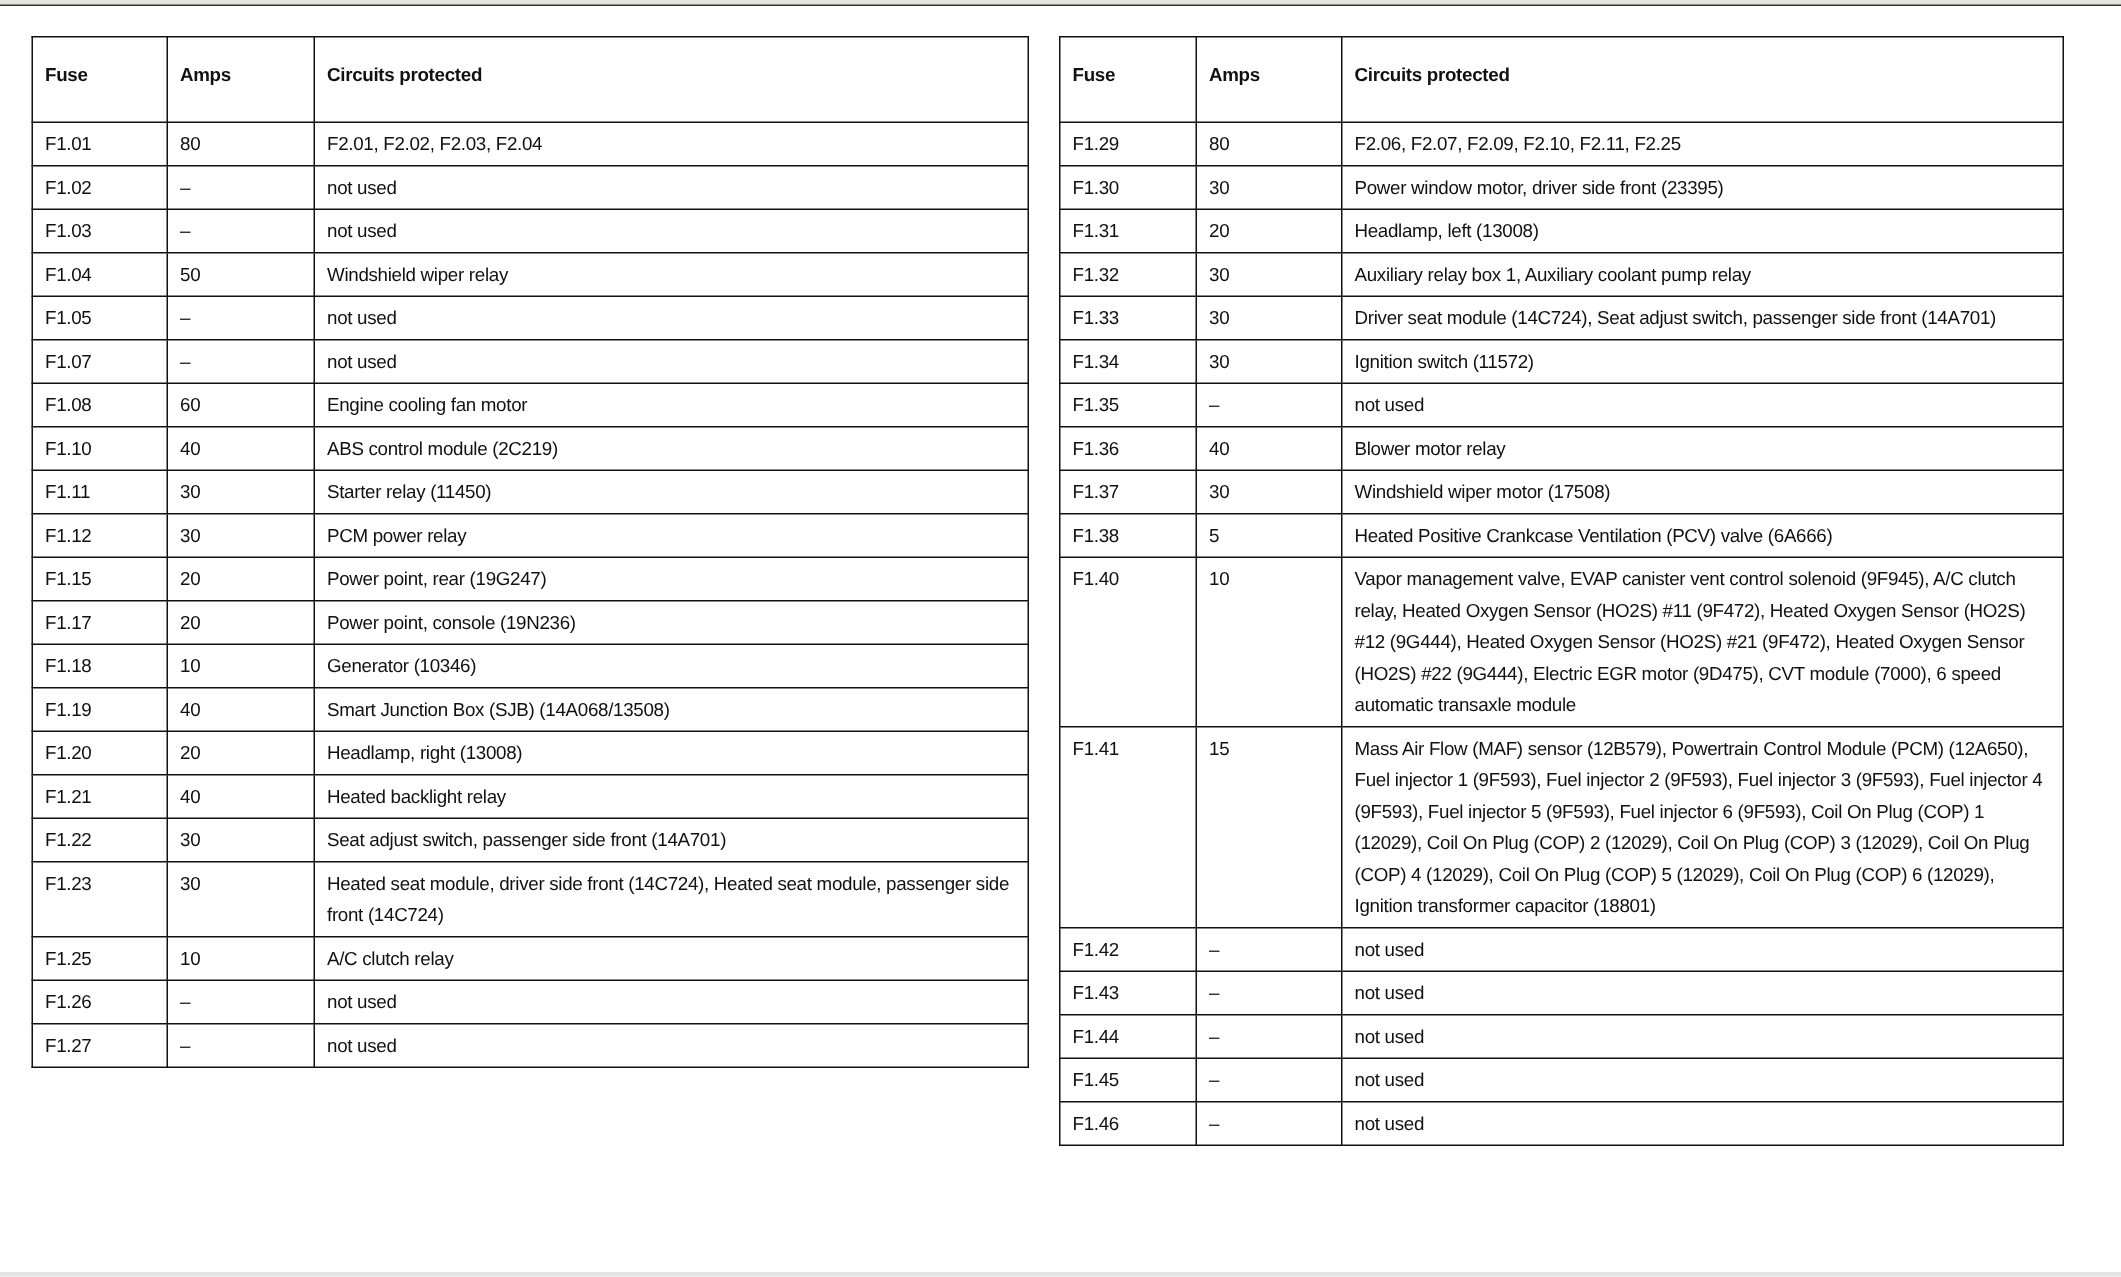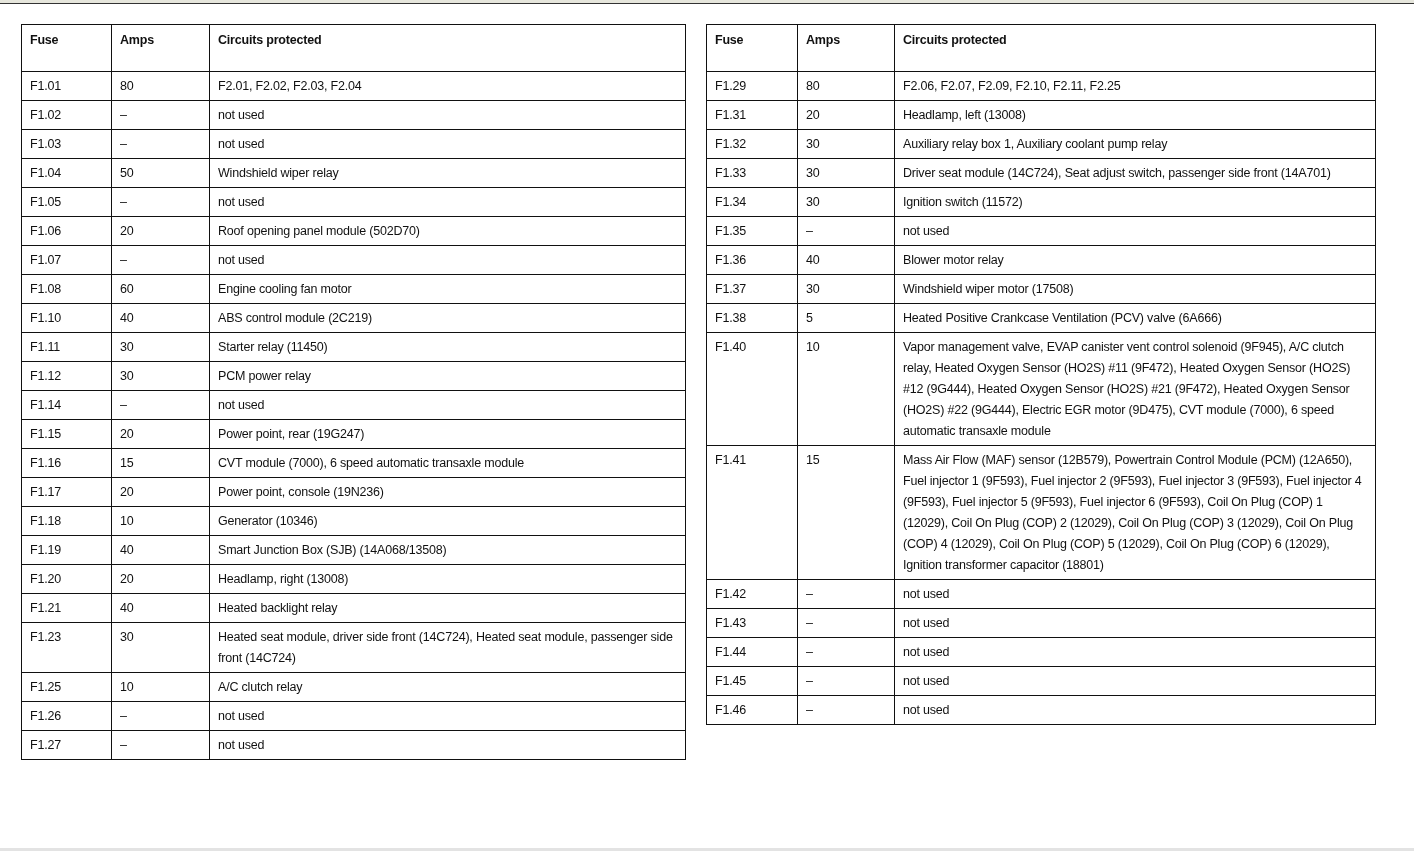--- a/index.html
+++ b/index.html
@@ -27,21 +27,21 @@
     table.fuse-table td, table.fuse-table th {
       border: 1.6px solid #111;
       padding: 4px 8px 3px 8px;
       vertical-align: top;
       text-align: left;
       line-height: 21px;
     }
     table.fuse-table th {
       font-weight: bold;
       height: 38px;
-      padding-top: 5px;
+      padding-top: 15px;
     }
     table.fuse-table td { height: 18px; }
     #left-table { left: 21px; top: 24px; width: 665px; }
     #right-table { left: 706px; top: 24px; width: 670px; }
     #left-table col.c1 { width: 90px; }
     #left-table col.c2 { width: 98px; }
     #right-table col.c1 { width: 91px; }
     #right-table col.c2 { width: 97px; }
   </style>
 </head>
@@ -82,25 +82,20 @@
         <td>F1.04</td>
         <td>50</td>
         <td>Windshield wiper relay</td>
       </tr>
       <tr>
         <td>F1.05</td>
         <td>–</td>
         <td>not used</td>
       </tr>
       <tr>
-        <td>F1.06</td>
-        <td>20</td>
-        <td>Roof opening panel module (502D70)</td>
-      </tr>
-      <tr>
         <td>F1.07</td>
         <td>–</td>
         <td>not used</td>
       </tr>
       <tr>
         <td>F1.08</td>
         <td>60</td>
         <td>Engine cooling fan motor</td>
       </tr>
       <tr>
@@ -112,33 +107,23 @@
         <td>F1.11</td>
         <td>30</td>
         <td>Starter relay (11450)</td>
       </tr>
       <tr>
         <td>F1.12</td>
         <td>30</td>
         <td>PCM power relay</td>
       </tr>
       <tr>
-        <td>F1.14</td>
-        <td>–</td>
-        <td>not used</td>
-      </tr>
-      <tr>
         <td>F1.15</td>
         <td>20</td>
         <td>Power point, rear (19G247)</td>
-      </tr>
-      <tr>
-        <td>F1.16</td>
-        <td>15</td>
-        <td>CVT module (7000), 6 speed automatic transaxle module</td>
       </tr>
       <tr>
         <td>F1.17</td>
         <td>20</td>
         <td>Power point, console (19N236)</td>
       </tr>
       <tr>
         <td>F1.18</td>
         <td>10</td>
         <td>Generator (10346)</td>
@@ -150,20 +135,25 @@
       </tr>
       <tr>
         <td>F1.20</td>
         <td>20</td>
         <td>Headlamp, right (13008)</td>
       </tr>
       <tr>
         <td>F1.21</td>
         <td>40</td>
         <td>Heated backlight relay</td>
+      </tr>
+      <tr>
+        <td>F1.22</td>
+        <td>30</td>
+        <td>Seat adjust switch, passenger side front (14A701)</td>
       </tr>
       <tr>
         <td>F1.23</td>
         <td>30</td>
         <td>Heated seat module, driver side front (14C724), Heated seat module, passenger side front (14C724)</td>
       </tr>
       <tr>
         <td>F1.25</td>
         <td>10</td>
         <td>A/C clutch relay</td>
@@ -194,20 +184,25 @@
       <th>Circuits protected</th>
     </tr>
   </thead>
   <tbody>
       <tr>
         <td>F1.29</td>
         <td>80</td>
         <td>F2.06, F2.07, F2.09, F2.10, F2.11, F2.25</td>
       </tr>
       <tr>
+        <td>F1.30</td>
+        <td>30</td>
+        <td>Power window motor, driver side front (23395)</td>
+      </tr>
+      <tr>
         <td>F1.31</td>
         <td>20</td>
         <td>Headlamp, left (13008)</td>
       </tr>
       <tr>
         <td>F1.32</td>
         <td>30</td>
         <td>Auxiliary relay box 1, Auxiliary coolant pump relay</td>
       </tr>
       <tr>

